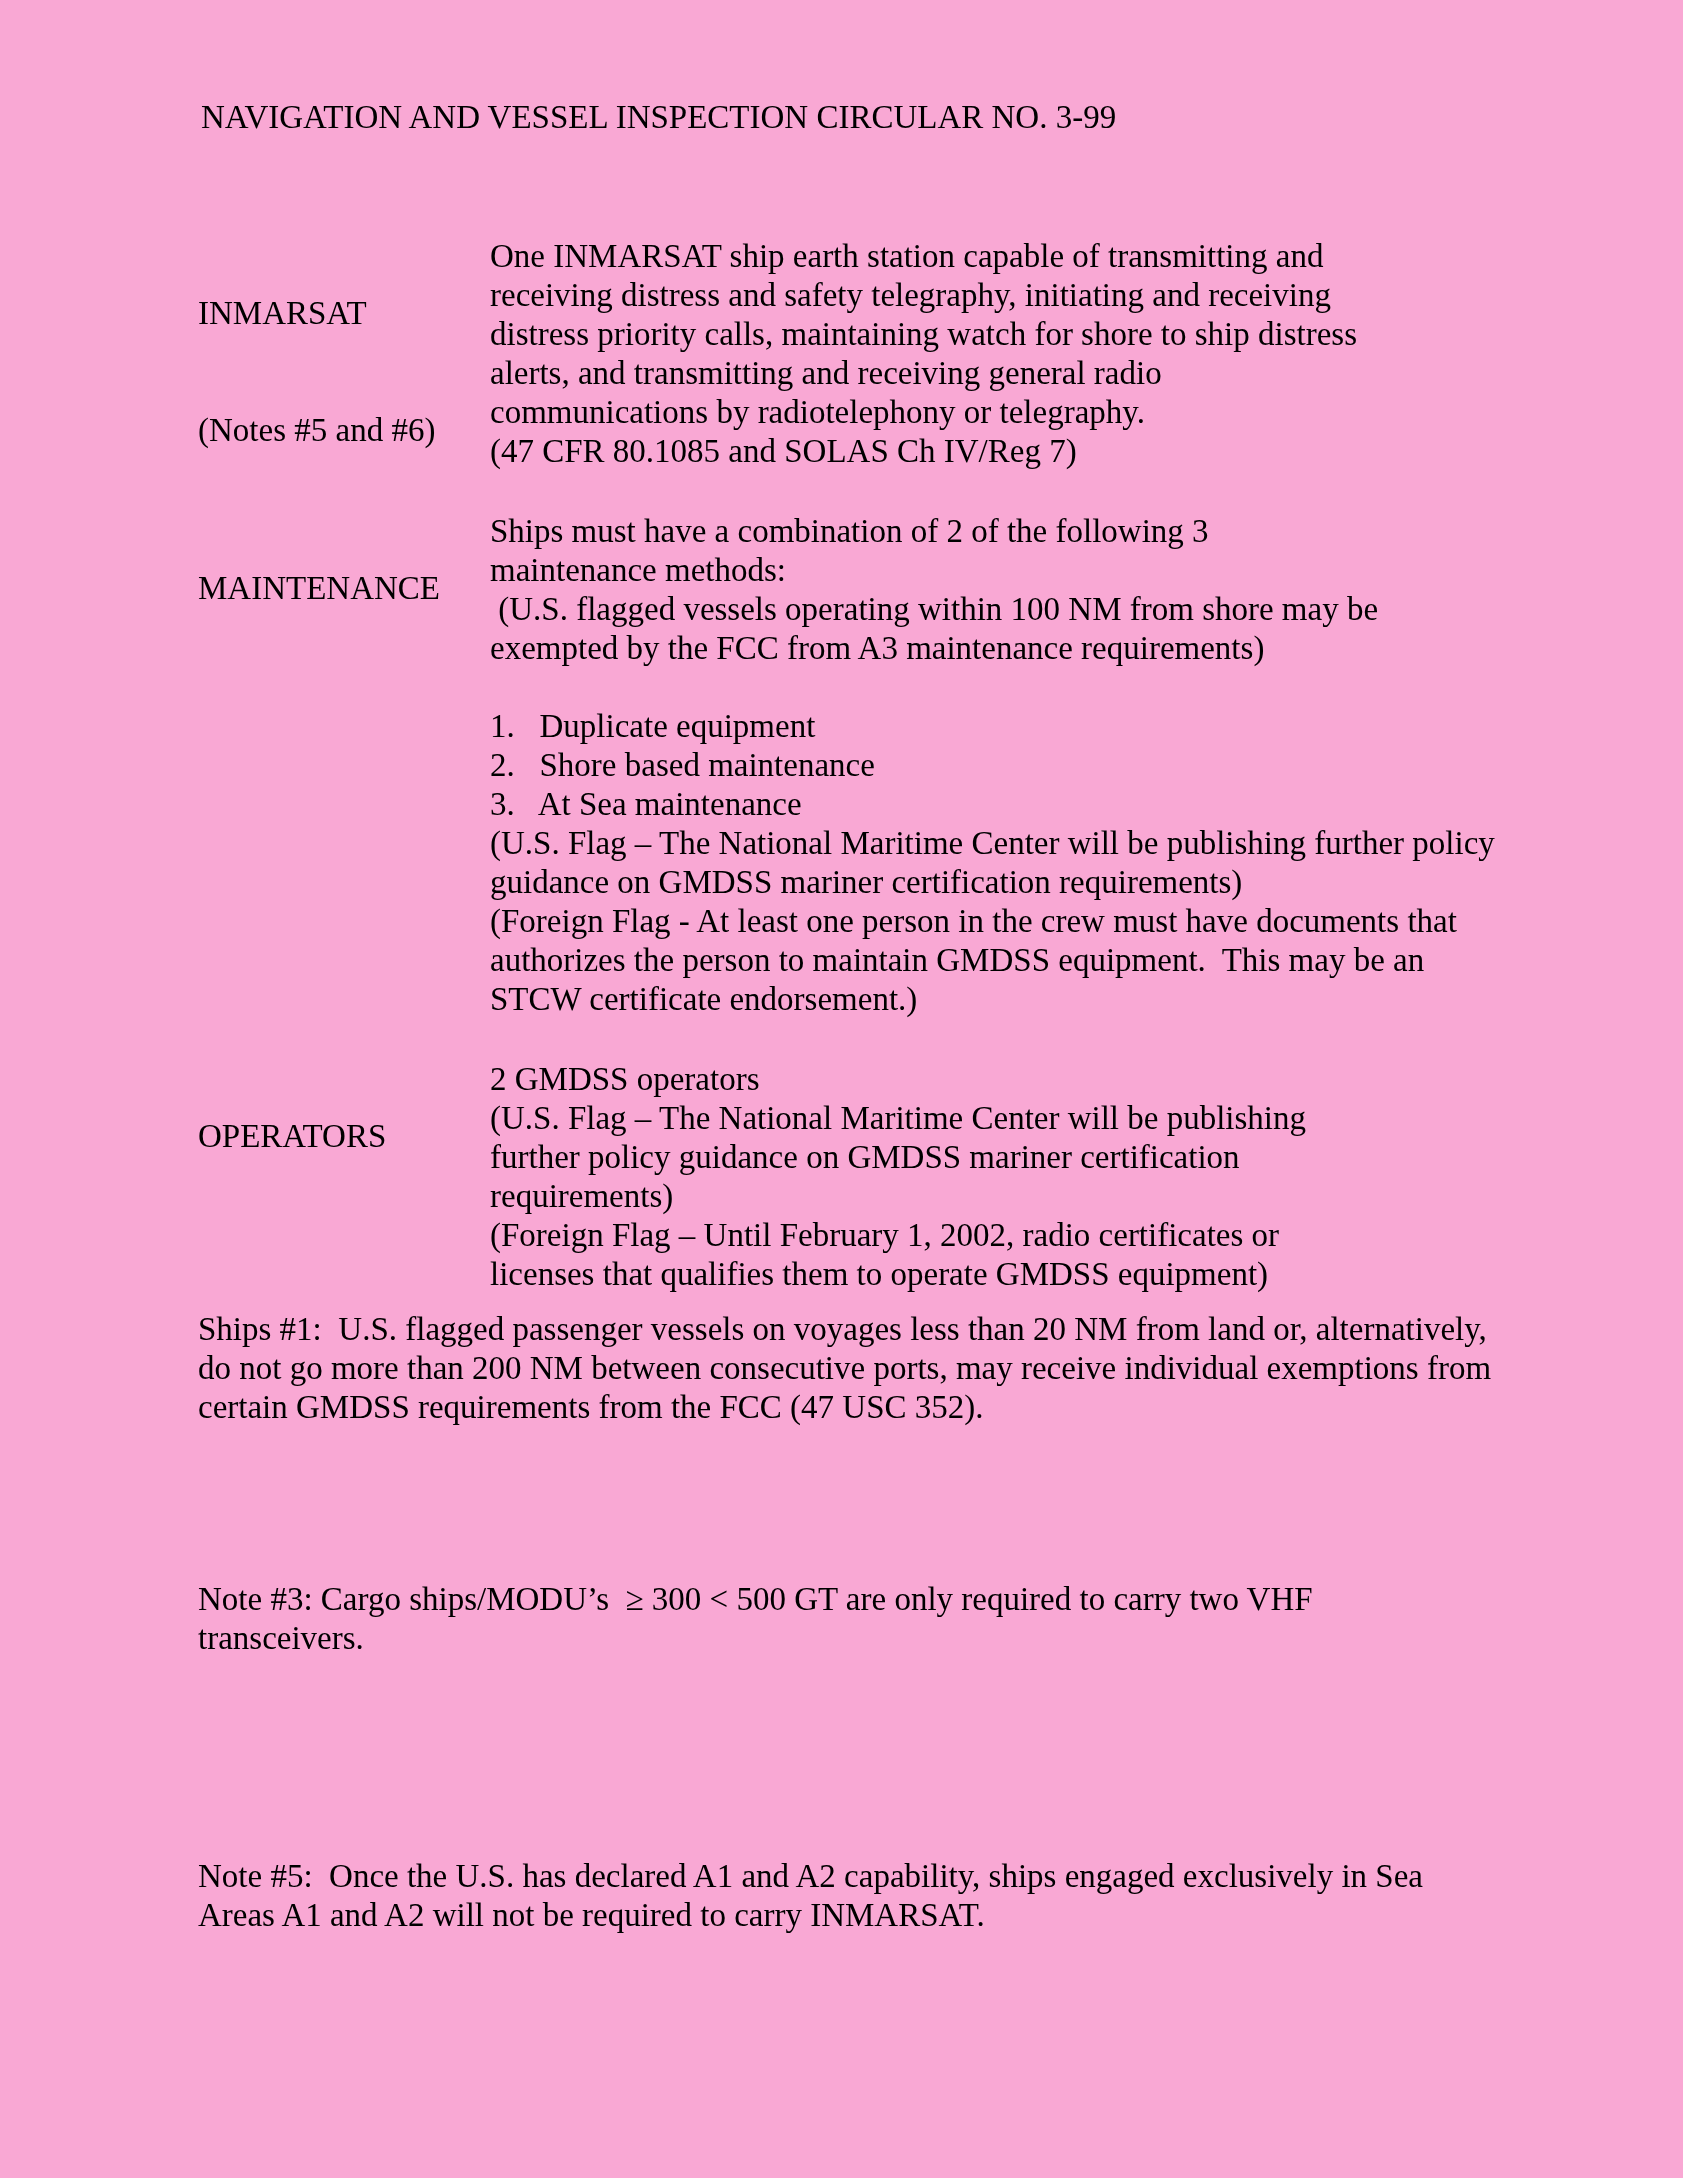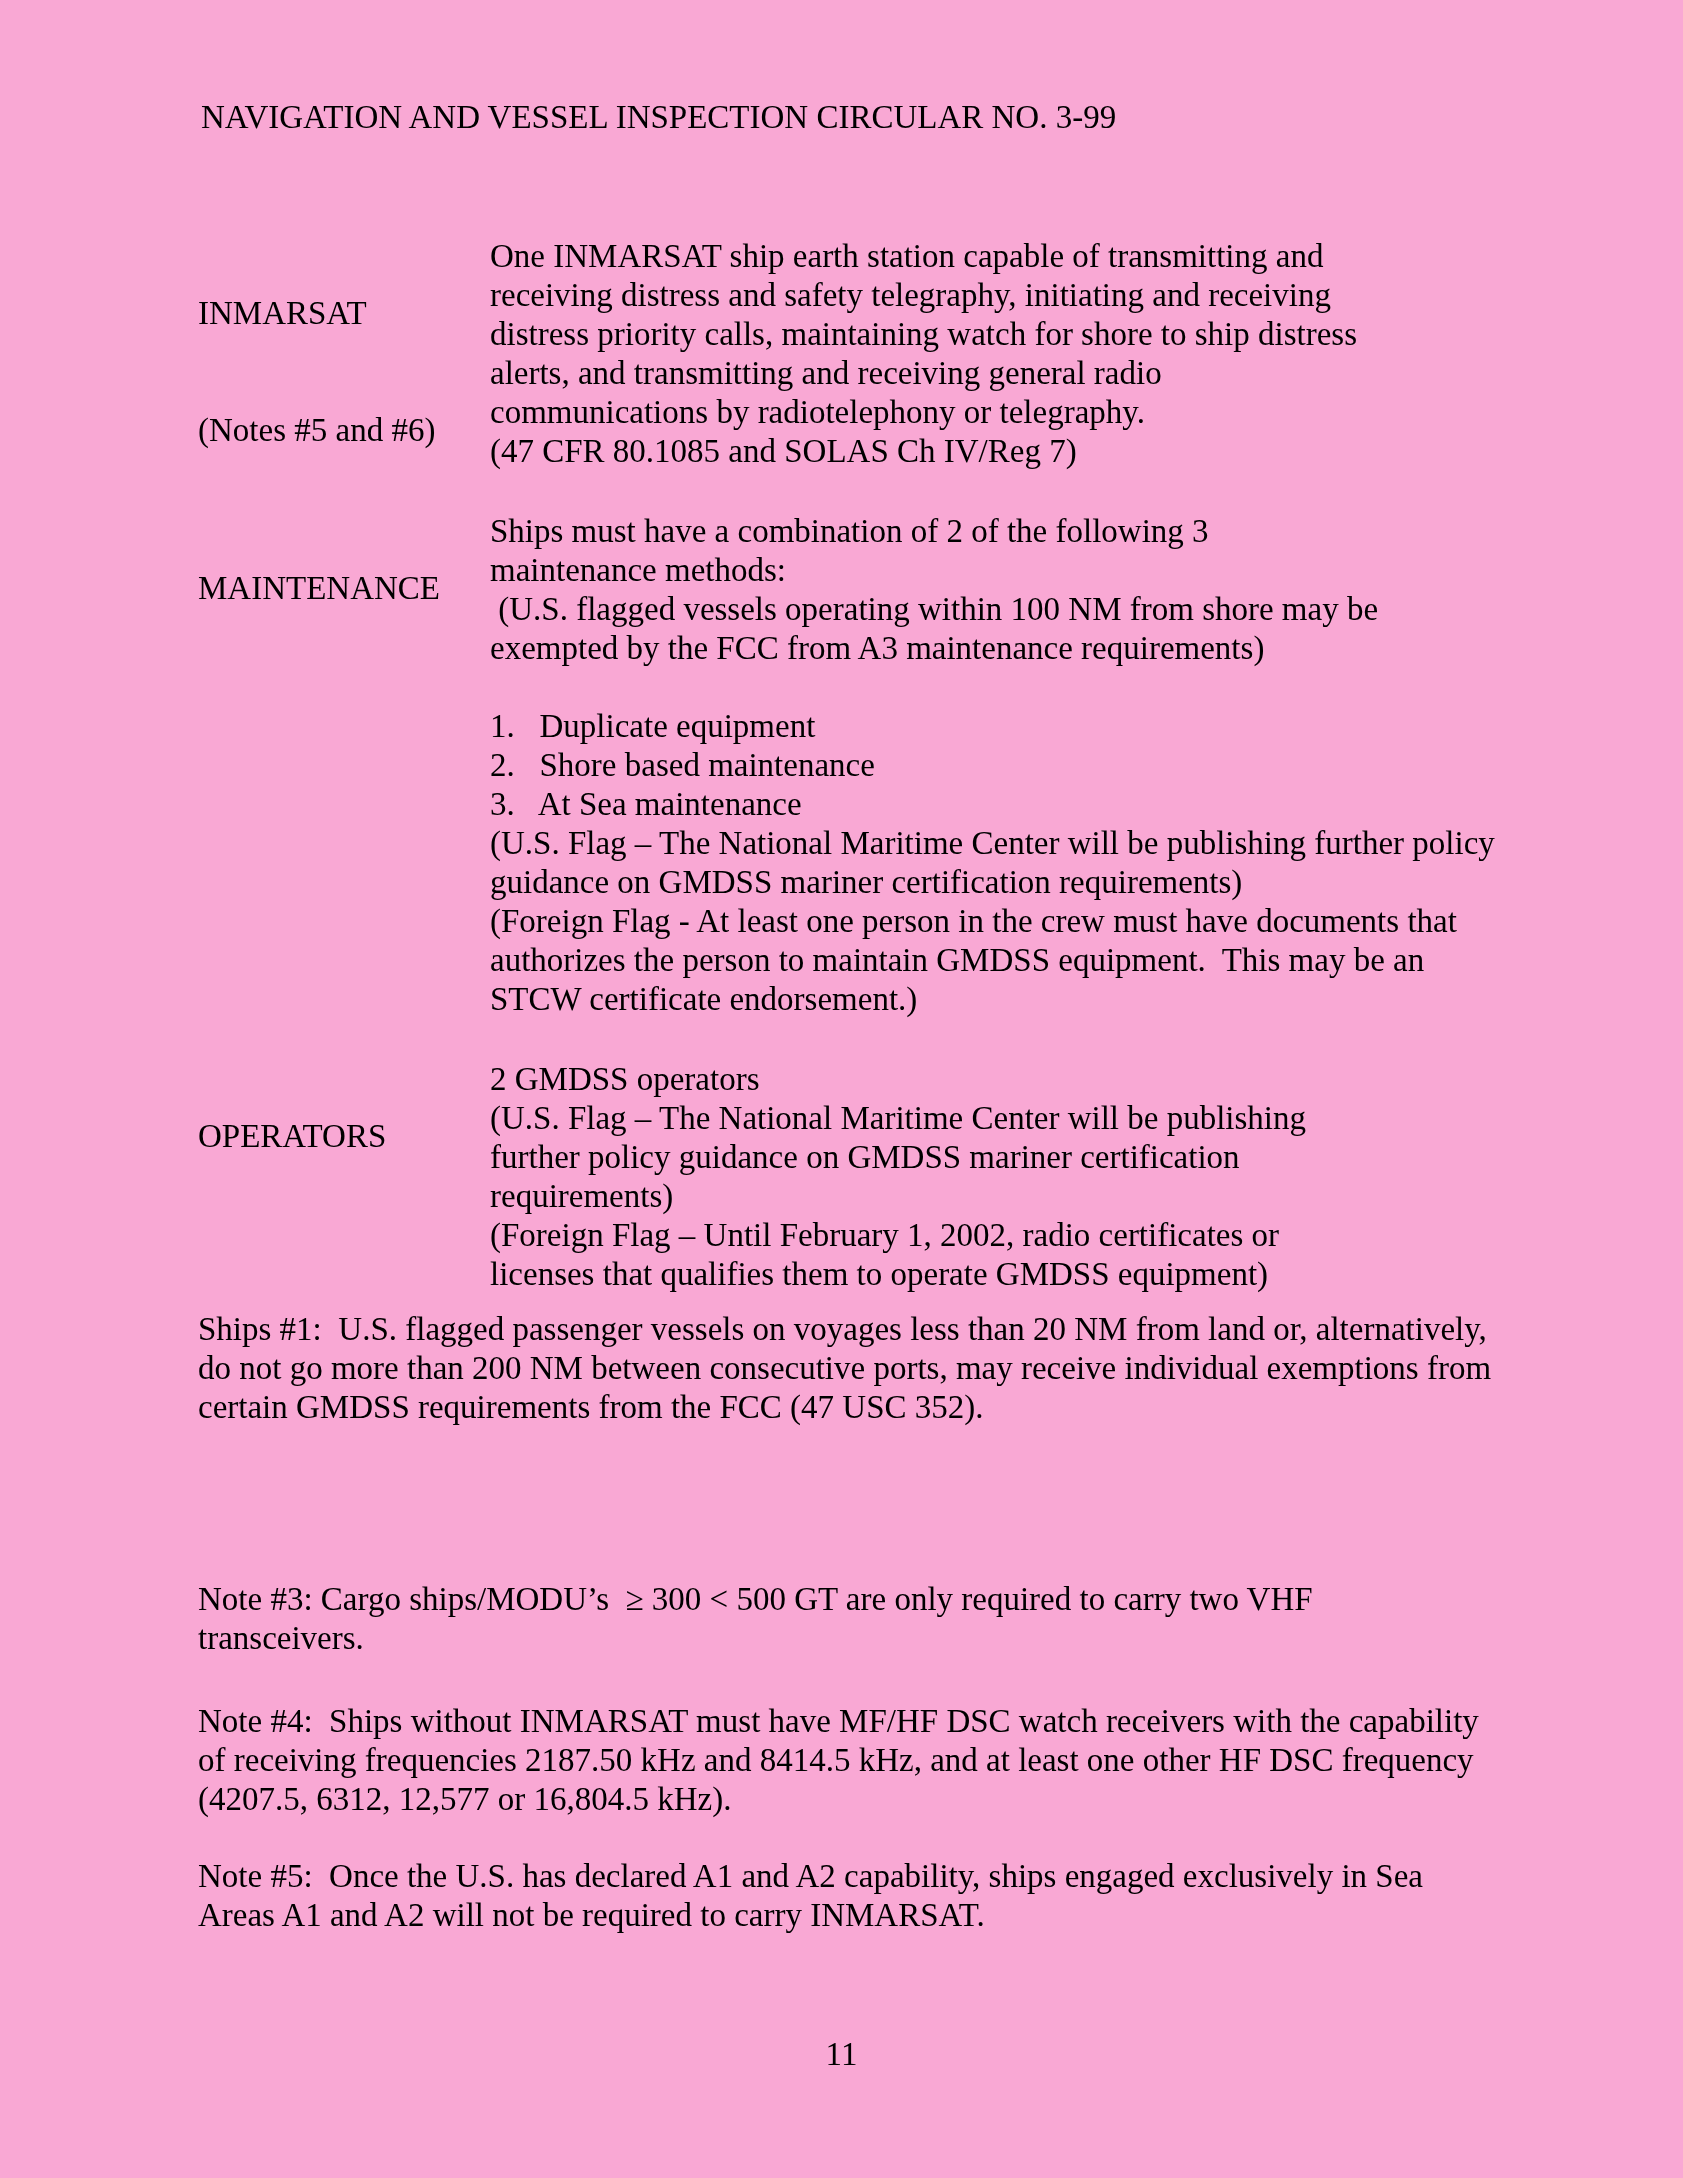--- a/index.html
+++ b/index.html
@@ -106,23 +106,19 @@
   </div>
 
   <div class="note" style="top:1310px"><span class="bold">Ships #1:</span><span>  U.S. flagged passenger vessels on voyages less than 20 NM from land or, alternatively,
 do not go more than 200 NM between consecutive ports, may receive individual exemptions from
 certain GMDSS requirements from the FCC (47 USC 352).</span></div>
 
 
   <div class="note" style="top:1580px"><span class="bold">Note #3:</span><span> Cargo ships/MODU’s  ≥ 300 &lt; 500 GT are only required to carry two VHF
 transceivers.</span></div>
 
-  <div class="note" style="top:1702px"><span class="bold">Note #4:</span><span>  Ships without INMARSAT must have MF/HF DSC watch receivers with the capability
-of receiving frequencies 2187.50 kHz and 8414.5 kHz, and at least one other HF DSC frequency
-(4207.5, 6312, 12,577 or 16,804.5 kHz).</span></div>
 
   <div class="note" style="top:1857px"><span class="bold">Note #5:</span><span>  Once the U.S. has declared A1 and A2 capability, ships engaged exclusively in Sea
 Areas A1 and A2 will not be required to carry INMARSAT.</span></div>
 
-  <div class="page-number">11</div>
 
 </div>
 
 
 </body></html>

